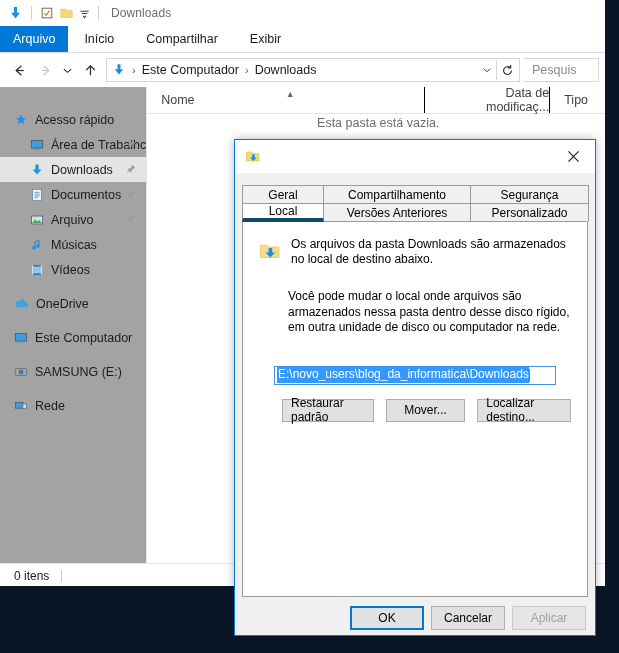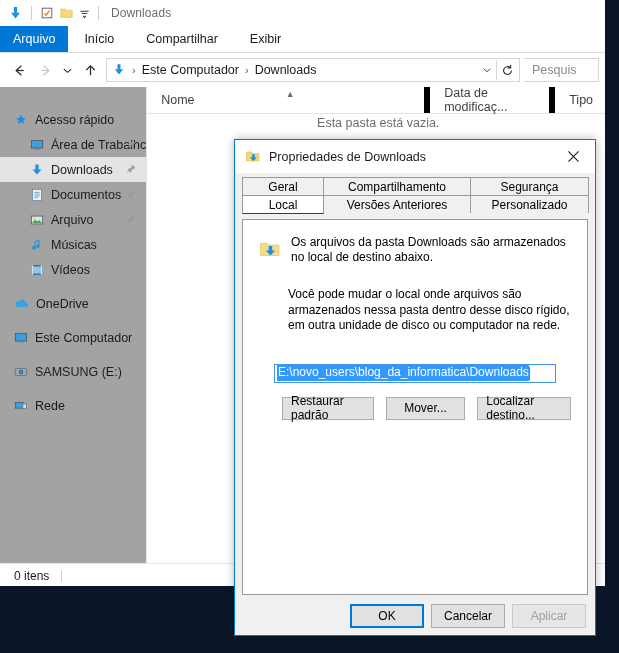--- a/index.html
+++ b/index.html
@@ -44,49 +44,49 @@
   .sb-item.lvl1{padding-left:14px;}
   .sb-item.lvl2{padding-left:30px;}
   .sb-item.sel{background:#e4e4e4;}
   .sb-label{margin-left:7px;overflow:hidden;}
   .pin{position:absolute;right:10px;top:50%;transform:translateY(-50%);}
   .sb-gap{height:9px;}
 
   .content{flex:1;background:#fff;position:relative;}
   .colheader{height:26px;display:flex;align-items:center;border-bottom:1px solid #e4e4e4;font-size:12.5px;color:#3f3f46;position:relative;}
   .col{display:flex;align-items:center;height:100%;padding-left:14px;box-sizing:border-box;position:relative;}
-  .col + .col{border-left:6px solid #000000;}
+  .col + .col{border-left:1px solid #000000;text-align:right;}
   .col-name{width:277px;}
   .col-date{width:125px;}
   .col-type{width:60px;}
   .sortcaret{position:absolute;left:50%;top:2px;color:#6d6d6d;font-size:9px;}
   .emptymsg{position:absolute;top:29px;left:0;right:0;text-align:center;font-size:12.5px;color:#6d6d6d;}
 
   
   .statusbar{height:24px;border-top:1px solid #e4e4e4;display:flex;align-items:center;background:#fff;}
   .st-text{font-size:12px;color:#1b1b1b;padding-left:14px;}
   .st-div{width:1px;height:12px;background:#d0d0d0;margin-left:12px;}
 
   
   #dialog{position:absolute;left:234px;top:139px;width:362px;height:497px;
           background:#f0f0f0;border:1px solid #0078d7;box-sizing:border-box;
           box-shadow:0 0 9px rgba(0,0,0,.28);}
   .dlg-title{height:33px;background:#ffffff;display:flex;align-items:center;padding-left:10px;}
   .dlg-title-text{font-size:12.5px;color:#1b1b1b;margin-left:8px;}
   .dlg-close{position:absolute;right:0;top:0;width:44px;height:32px;display:flex;align-items:center;justify-content:center;color:#1b1b1b;}
 
-  .tabstrip{padding:4px 7px 6px 7px;background:#f0f0f0;}
+  .tabstrip{padding:4px 7px 0 7px;background:#f0f0f0;margin-top:8px;}
   .tabrow{display:flex;}
   .tab{height:18px;background:#f0f0f0;border:1px solid #9a9a9a;border-bottom:none;
        display:flex;align-items:center;justify-content:center;
        font-size:12px;color:#000;box-sizing:border-box;margin-right:-1px;}
   .tab.w1{width:82px;}
   .tab.w2{width:148px;}
   .tab.w3{width:119px;}
-  .tab.active{background:#ffffff;height:19px;position:relative;z-index:3;border-bottom:1px solid #0c4a6e;margin-bottom:-1px;}
+  .tab.active{background:#ffffff;height:19px;position:relative;z-index:3;border-bottom:4px solid #0c4a6e;margin-bottom:-1px;}
 
   .dlg-page{margin:0 7px;background:#ffffff;border:1px solid #9a9a9a;height:376px;box-sizing:border-box;position:relative;padding:14px 16px 0 16px;}
   .info-row{display:flex;gap:10px;}
   .info-text{font-size:12px;color:#000;line-height:15px;padding-top:1px;}
   .para{font-size:12px;color:#000;line-height:15.5px;margin-top:22px;padding-left:29px;}
 
   .pathfield{margin:30px 15px 0 15px;height:19px;border:1px solid #3f93e2;background:#ffffff;
              display:flex;align-items:center;padding:0 2px;box-sizing:border-box;}
   .pathsel{background:#3399ff;color:#ffffff;font-size:12px;padding:1px 0 2px 1px;line-height:13px;white-space:nowrap;}
   .caret{width:1px;height:13px;background:#d4661a;margin-left:0px;}
@@ -371,21 +371,20 @@
 
 <div id="dialog">
 
   <div class="dlg-title">
     <span class="ico">
       <svg width="16" height="16" viewBox="0 0 16 16">
         <path d="M1.5 3h5l1.1 1.4H14V12H1.5z" fill="#f4d87c" stroke="#ddb94e" stroke-width=".6"></path>
         <path d="M7.1 5.2h2.6v3.4h2.2L8.4 12 4.9 8.6h2.2z" fill="#1e90e0"></path>
       </svg>
     </span>
-    <span class="dlg-title-text">Propriedades de Downloads</span>
     <div class="dlg-close">
       <svg width="13" height="13" viewBox="0 0 14 14">
           <path d="M1.5 1.5l11 11M12.5 1.5l-11 11" stroke="#1b1b1b" stroke-width="1.15"></path>
         </svg>
     </div>
   </div>
 
   <div class="tabstrip">
     <div class="tabrow">
       <div class="tab w1">Geral</div>

